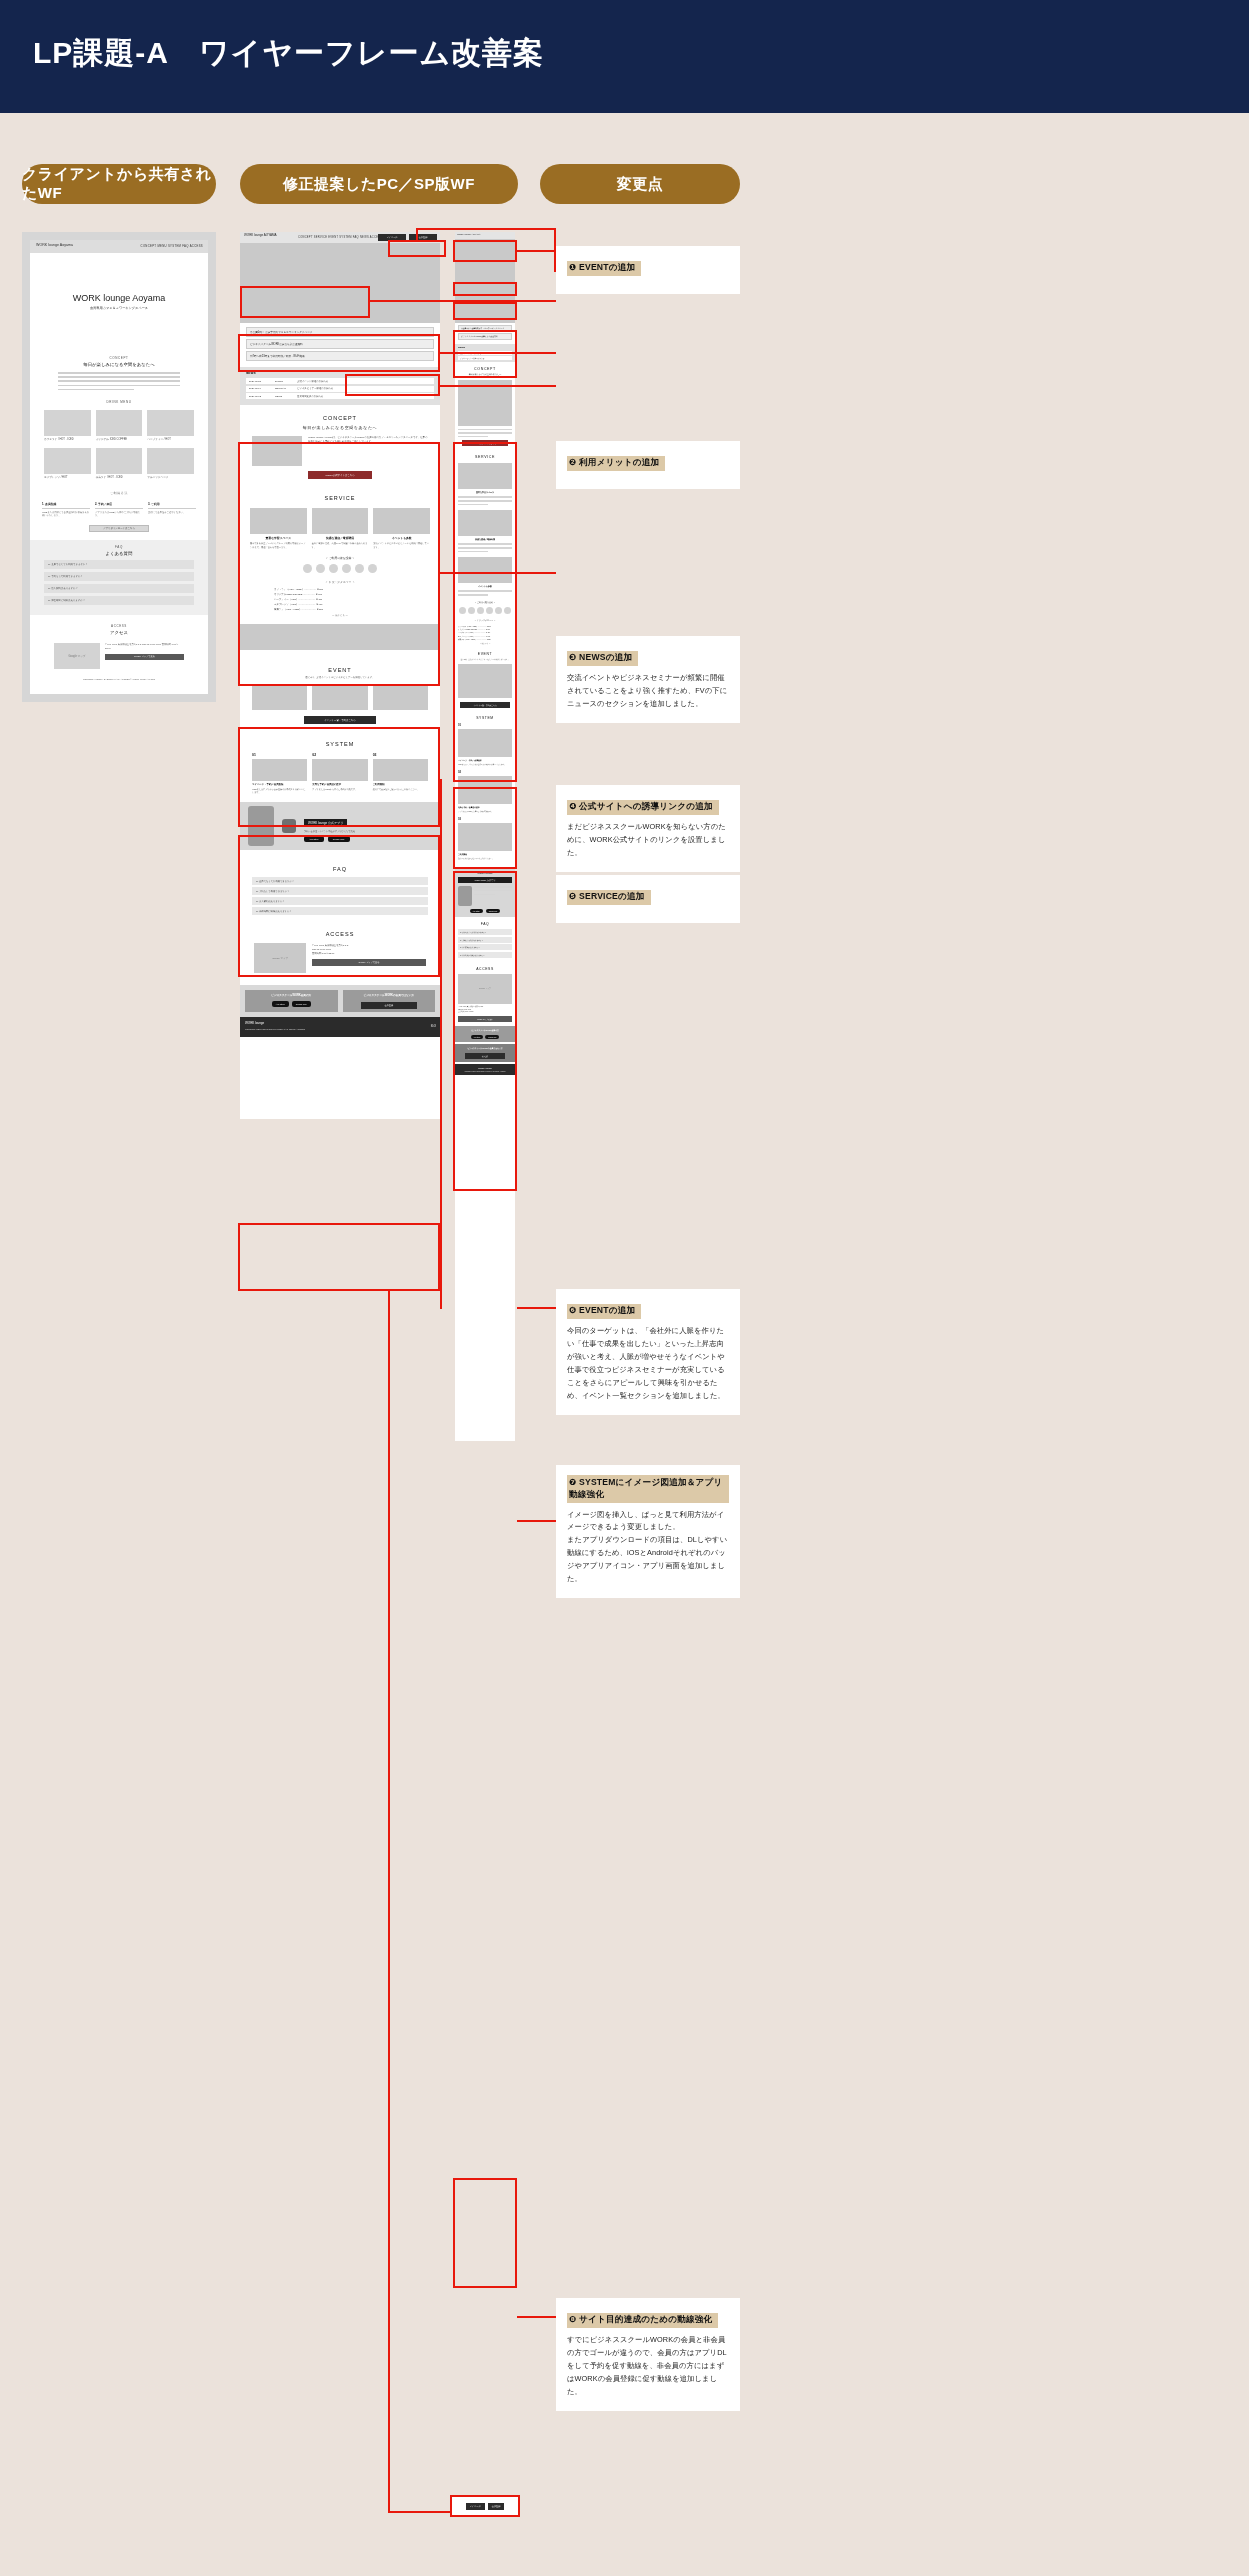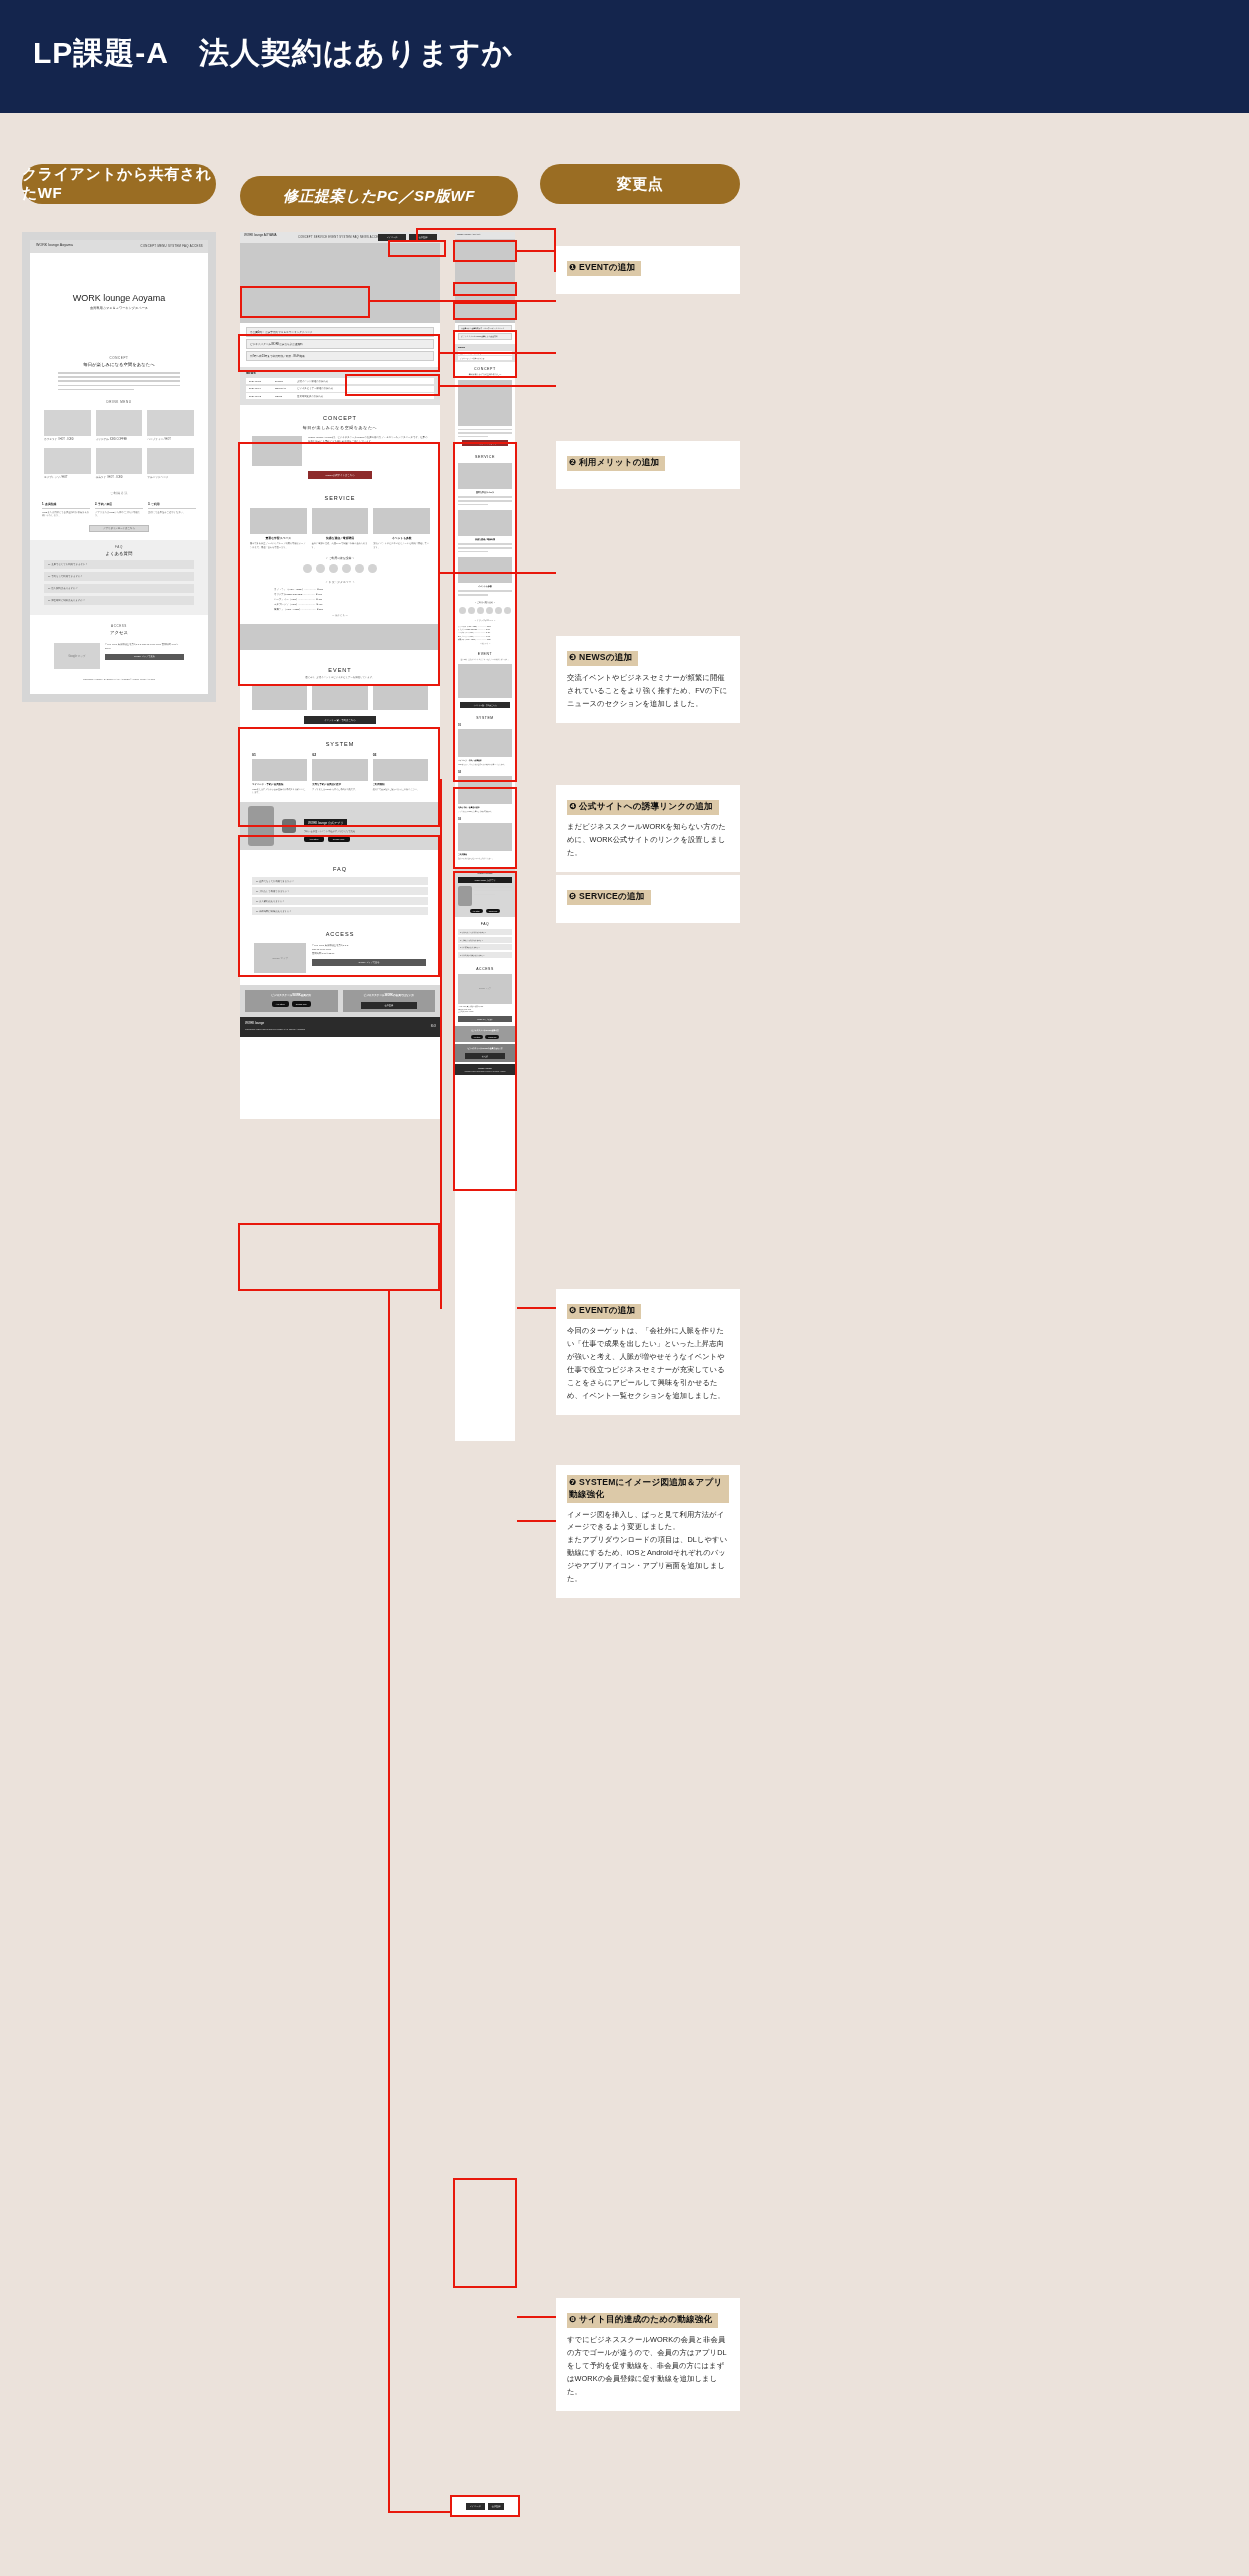--- a/index.html
+++ b/index.html
@@ -20,21 +20,21 @@
     white-space:nowrap;
   }
   
   .pill{
     position:absolute; height:40px; border-radius:20px;
     background:#9a6d23; color:#fff; font-size:15px; font-weight:bold;
     display:flex; align-items:center; justify-content:center;
     letter-spacing:0.5px;
   }
   #pill-1{ left:22px;  top:164px; width:194px; }
-  #pill-2{ left:240px; top:176px; width:278px;font-style:italic; }
+  #pill-2{ left:240px; top:164px; width:278px; }
   #pill-3{ left:540px; top:164px; width:200px; }
 
   
   #wf-left{
     position:absolute; left:22px; top:232px; width:194px; height:470px;
     background:#d6d6d6;
   }
   #wf-left .page{
     position:absolute; left:8px; top:8px; width:178px; height:454px;
     background:#fff; overflow:hidden;
@@ -106,21 +106,21 @@
   
   .ttl-sm{ font-size:5.5px; color:#111; text-align:center; letter-spacing:1px;}
   .ttl-xs{ font-size:4px; color:#111; text-align:center; letter-spacing:0.6px;}
   .ln{ height:1.4px; background:#d5d5d5; margin-bottom:2.4px;}
   .ln.s{ width:55%;}
 </style>
 </head>
 <body>
 
 <div id="topbar">
-  <div class="title">LP課題-A　法人契約はありますか</div>
+  <div class="title">LP課題-A　ワイヤーフレーム改善案</div>
 </div>
 
 <div class="pill" id="pill-1">クライアントから共有されたWF</div>
 <div class="pill" id="pill-2">修正提案したPC／SP版WF</div>
 <div class="pill" id="pill-3">変更点</div>
 
 <div id="wf-left">
   <div class="page">
 
     <div class="l-nav">

